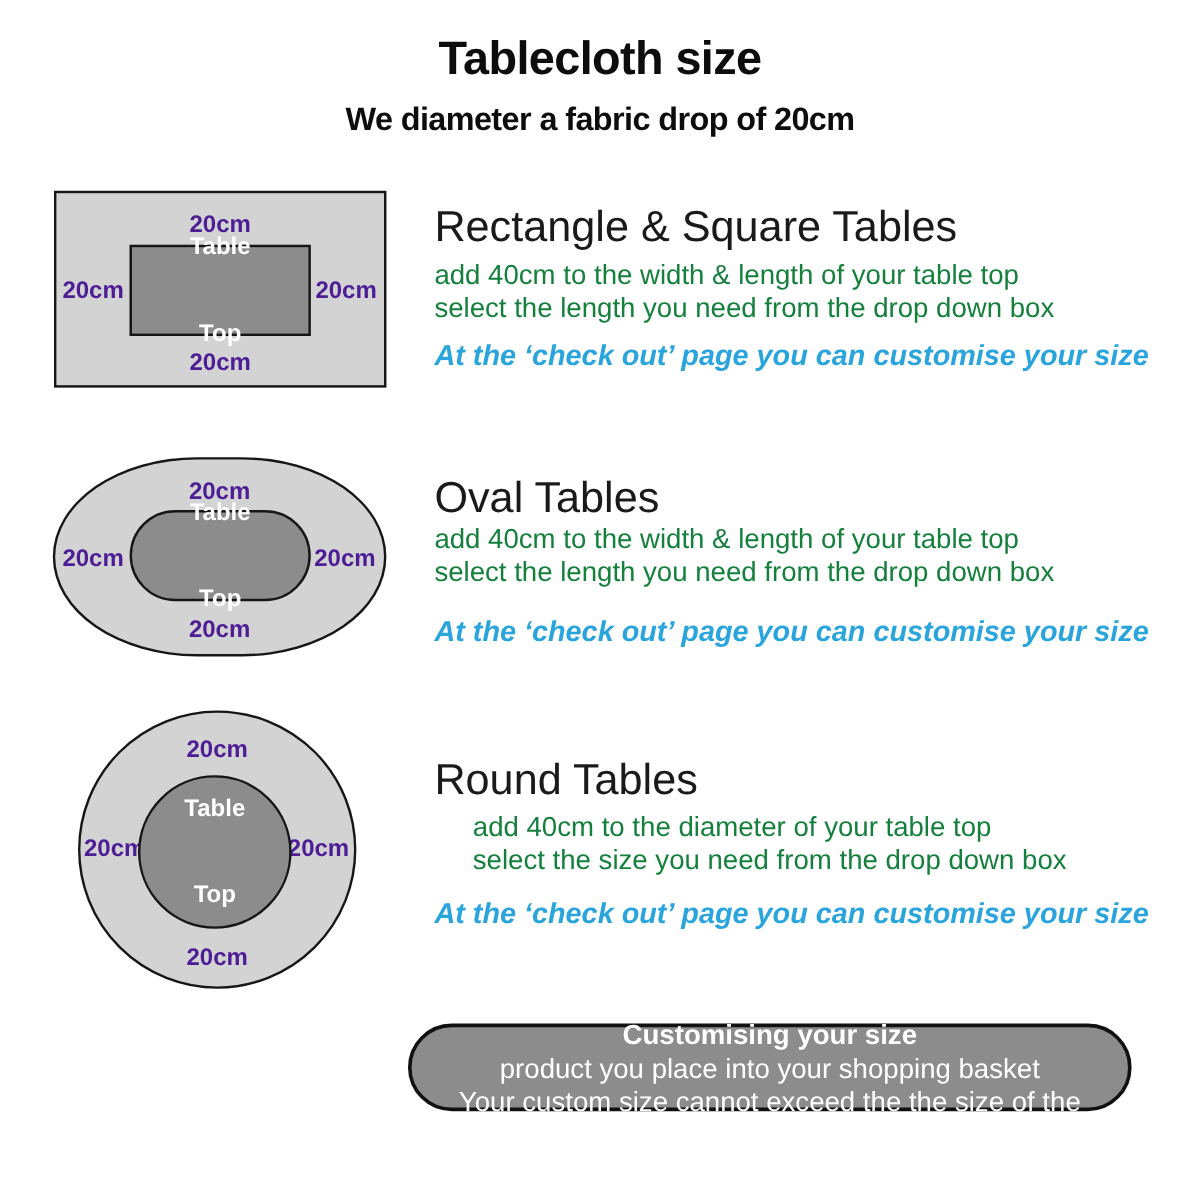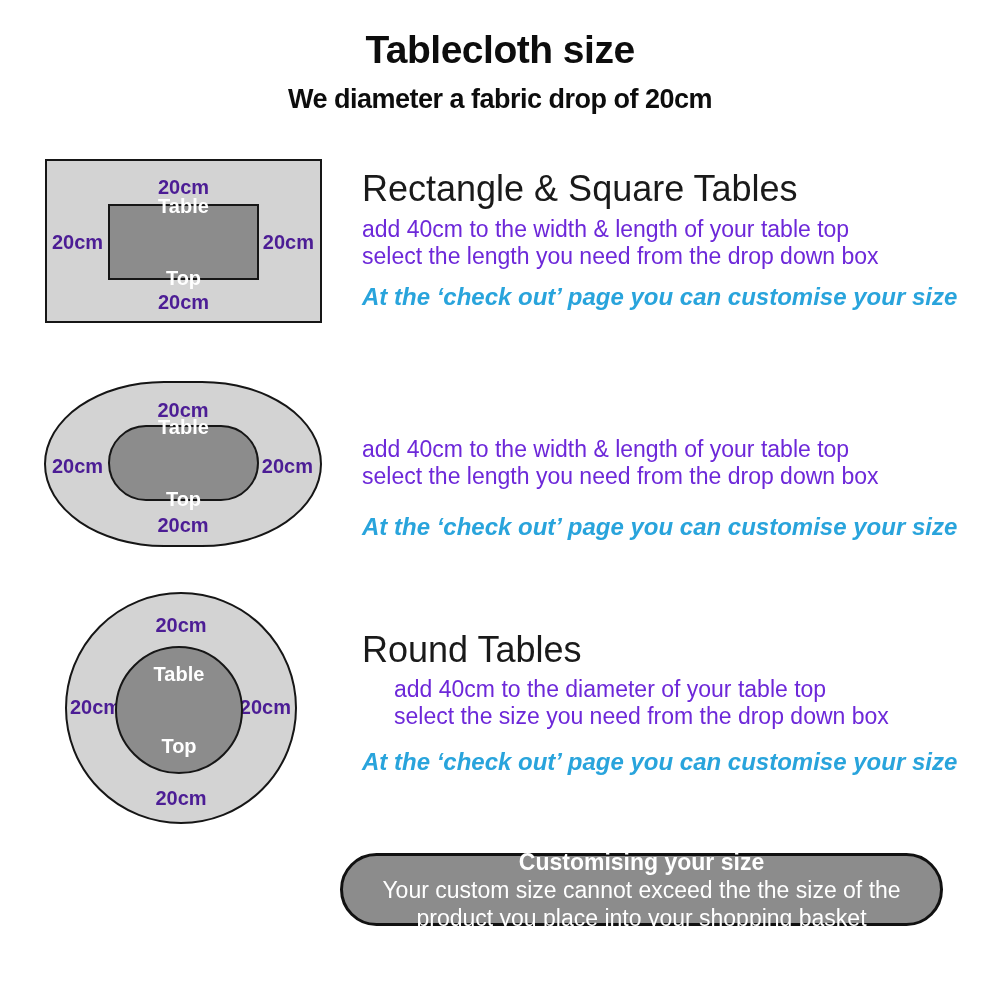--- a/index.html
+++ b/index.html
@@ -91,21 +91,21 @@
   .diagram-oval .drop-right   { right: 7px; top: 72px; }
 
   .diagram-round .drop-top    { top: 20px; }
   .diagram-round .drop-bottom { top: 193px; }
   .diagram-round .drop-left   { left: 3px;  top: 102px; }
   .diagram-round .drop-right  { right: 4px; top: 102px; }
 
   
   .section-text { position: absolute; left: 362px; width: 620px; color: #111111; }
   .sec-heading  { font-size: 36px; font-weight: normal; color: #1a1a1a; }
-  .sec-body     { font-size: 23px; line-height: 27px; color: #6d28d9; }
+  .sec-body     { font-size: 23px; line-height: 27px; color: #15803d; }
   .sec-note     { font-size: 24px; font-weight: bold; font-style: italic; color: #29a4dc; }
 
   .s1-heading { top: 168px; }
   .s1-body    { top: 216px; }
   .s1-note    { top: 283px; }
 
   .s2-heading { top: 394px; }
   .s2-body    { top: 436px; }
   .s2-note    { top: 513px; }
 
@@ -163,20 +163,21 @@
     <div class="drop-label drop-top">20cm</div>
     <div class="drop-label drop-left">20cm</div>
     <div class="drop-label drop-right">20cm</div>
     <div class="drop-label drop-bottom">20cm</div>
     <div class="tabletop">
       <span>Table</span>
       <span>Top</span>
     </div>
   </div>
 
+  <div class="section-text sec-heading s2-heading">Oval Tables</div>
   <div class="section-text sec-body s2-body">
     <div>add 40cm to the width &amp; length of your table top</div>
     <div>select the length you need from the drop down box</div>
   </div>
   <div class="section-text sec-note s2-note">At the ‘check out’ page you can customise your size</div>
 
   <div class="diagram diagram-round">
     <div class="drop-label drop-top">20cm</div>
     <div class="drop-label drop-left">20cm</div>
     <div class="drop-label drop-right">20cm</div>
@@ -189,17 +190,17 @@
 
   <div class="section-text sec-heading s3-heading">Round Tables</div>
   <div class="section-text sec-body s3-body">
     <div>add 40cm to the diameter of your table top</div>
     <div>select the size you need from the drop down box</div>
   </div>
   <div class="section-text sec-note s3-note">At the ‘check out’ page you can customise your size</div>
 
   <div class="footer-box">
     <div class="footer-heading">Customising your size</div>
+    <div>product you place into your shopping basket</div>
     <div>Your custom size cannot exceed the the size of the</div>
-    <div>product you place into your shopping basket</div>
   </div>
 
 </div>
 
 </body></html>

